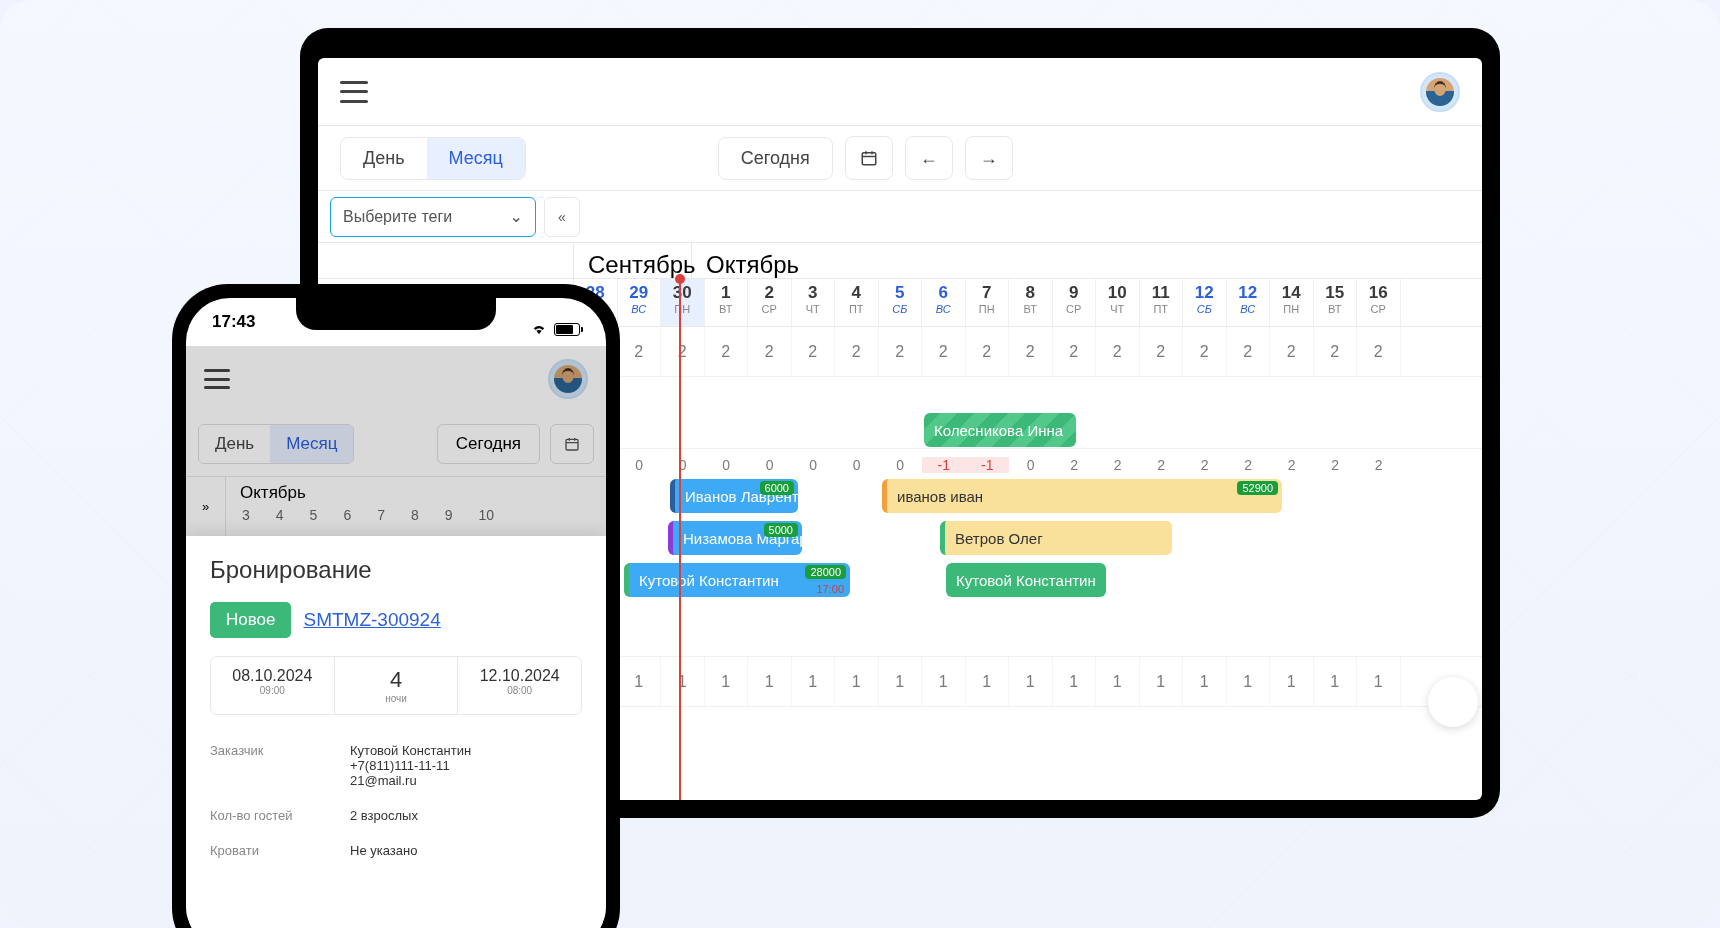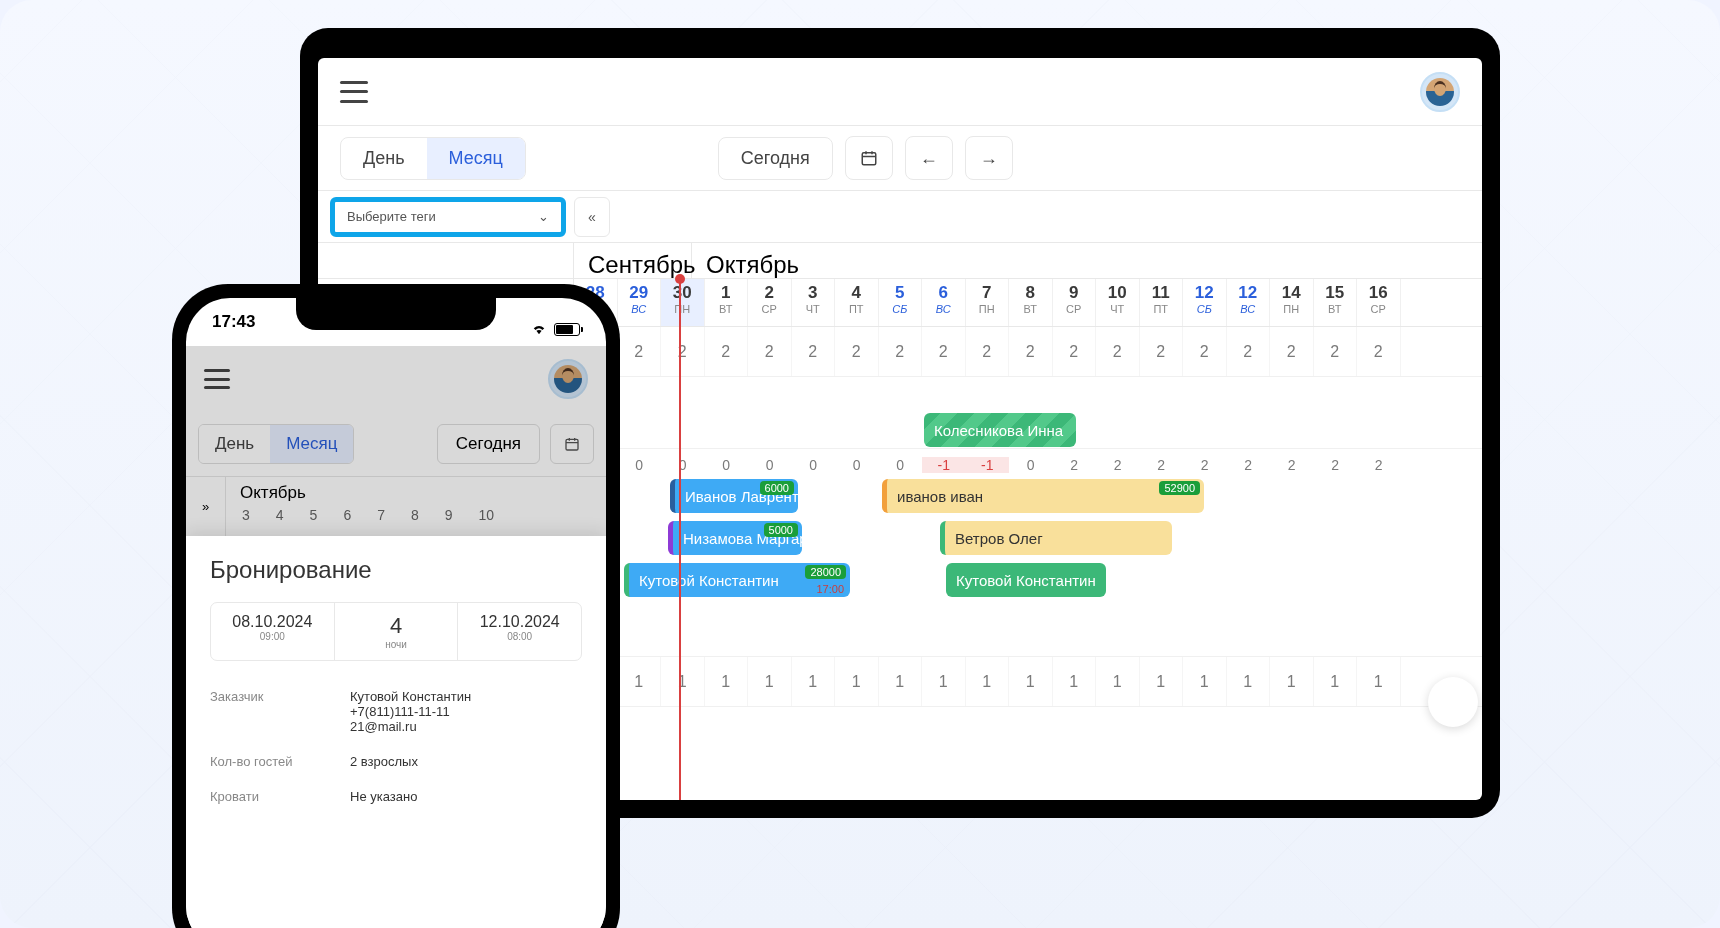--- a/index.html
+++ b/index.html
@@ -22,21 +22,21 @@
 .avatar-img::before { content: ''; position: absolute; top: 3px; left: 50%; transform: translateX(-50%); width: 12px; height: 12px; background: #d4a574; border-radius: 50%; border-top: 3px solid #4a3020; }
 
 .desk-toolbar { height: 64px; display: flex; align-items: center; padding: 0 22px; gap: 12px; }
 .tab-group { display: flex; background: #fff; border: 1px solid #e8e8e8; border-radius: 8px; overflow: hidden; }
 .tab-btn { padding: 10px 22px; font-size: 18px; border: none; background: transparent; cursor: pointer; color: #444; }
 .tab-btn.active { background: #e8efff; color: #2b5fdb; }
 .today-btn { padding: 10px 22px; font-size: 18px; background: #fff; border: 1px solid #e8e8e8; border-radius: 8px; cursor: pointer; color: #444; margin-left: 180px; }
 .icon-btn { width: 48px; height: 44px; background: #fff; border: 1px solid #e8e8e8; border-radius: 8px; cursor: pointer; display: flex; align-items: center; justify-content: center; color: #444; font-size: 18px; }
 
 .desk-filter { height: 52px; display: flex; align-items: center; padding: 0 0 0 12px; gap: 8px; border-top: 1px solid #e8e8e8; }
-.select-tags { width: 236px; height: 40px; border: 5px solid #0ea5e9; border-radius: 6px; padding: 0 12px; display: flex; align-items: center; justify-content: space-between; font-size: 13px; color: #555; cursor: pointer; }
+.select-tags { width: 206px; height: 40px; border: 1px solid #0ea5e9; border-radius: 6px; padding: 0 12px; display: flex; align-items: center; justify-content: space-between; font-size: 16px; color: #555; cursor: pointer; }
 .collapse-btn { width: 36px; height: 40px; background: #fff; border: 1px solid #e8e8e8; border-radius: 6px; cursor: pointer; display: flex; align-items: center; justify-content: center; font-size: 14px; color: #555; }
 
 .cal-wrap { position: relative; flex: 1; border-top: 1px solid #e8e8e8; height: 505px; }
 .cal-months { height: 36px; display: flex; border-bottom: 1px solid #e8e8e8; }
 .cal-months-left { width: 256px; border-right: 1px solid #e8e8e8; }
 .month-label { padding: 8px 14px; font-size: 24px; color: #000000; }
 .month-sept { width: 118px; border-right: 1px solid #e8e8e8; }
 .cal-days { display: flex; height: 48px; border-bottom: 1px solid #e8e8e8; }
 .cal-days-left { width: 256px; border-right: 1px solid #e8e8e8; }
 .day-cell { width: 43.5px; text-align: center; padding-top: 4px; border-right: 1px solid #f0f0f0; }
@@ -322,21 +322,21 @@
                   <div class="avail-cell">2</div>
                 </div>
 
         <div class="event event-striped" style="top:86px;left:350px;width:152px;">
           <span>Колесникова Инна</span>
         </div>
         <div class="event event-blue" style="top:152px;left:96px;width:128px;">
           <span>Иванов Лаврентий</span>
           <span class="badge">6000</span>
         </div>
-        <div class="event event-yellow2" style="top:152px;left:308px;width:322px;">
+        <div class="event event-yellow2" style="top:152px;left:308px;width:400px;">
           <span>иванов иван</span>
           <span class="badge">52900</span>
         </div>
         <div class="event event-blue" style="top:194px;left:94px;width:134px;border-left-color:#8e3bd6;">
           <span>Низамова Маргари</span>
           <span class="badge">5000</span>
         </div>
         <div class="event event-yellow" style="top:194px;left:366px;width:232px;">
           <span>Ветров Олег</span>
         </div>
@@ -412,20 +412,24 @@
                   <span>8</span>
                   <span>9</span>
                   <span>10</span>
                 </div>
       </div>
     </div>
   </div>
 
   <div class="sheet">
     <h2>Бронирование</h2>
+    <div class="sheet-row1">
+      <span class="status-new">Новое</span>
+      <a class="booking-id">SMTMZ-300924</a>
+    </div>
     <div class="dates-row">
       <div class="date-box">
         <div class="date-main">08.10.2024</div>
         <div class="date-sub">09:00</div>
       </div>
       <div class="date-box mid">
         <div class="date-big">4</div>
         <div class="date-sub">ночи</div>
       </div>
       <div class="date-box">

